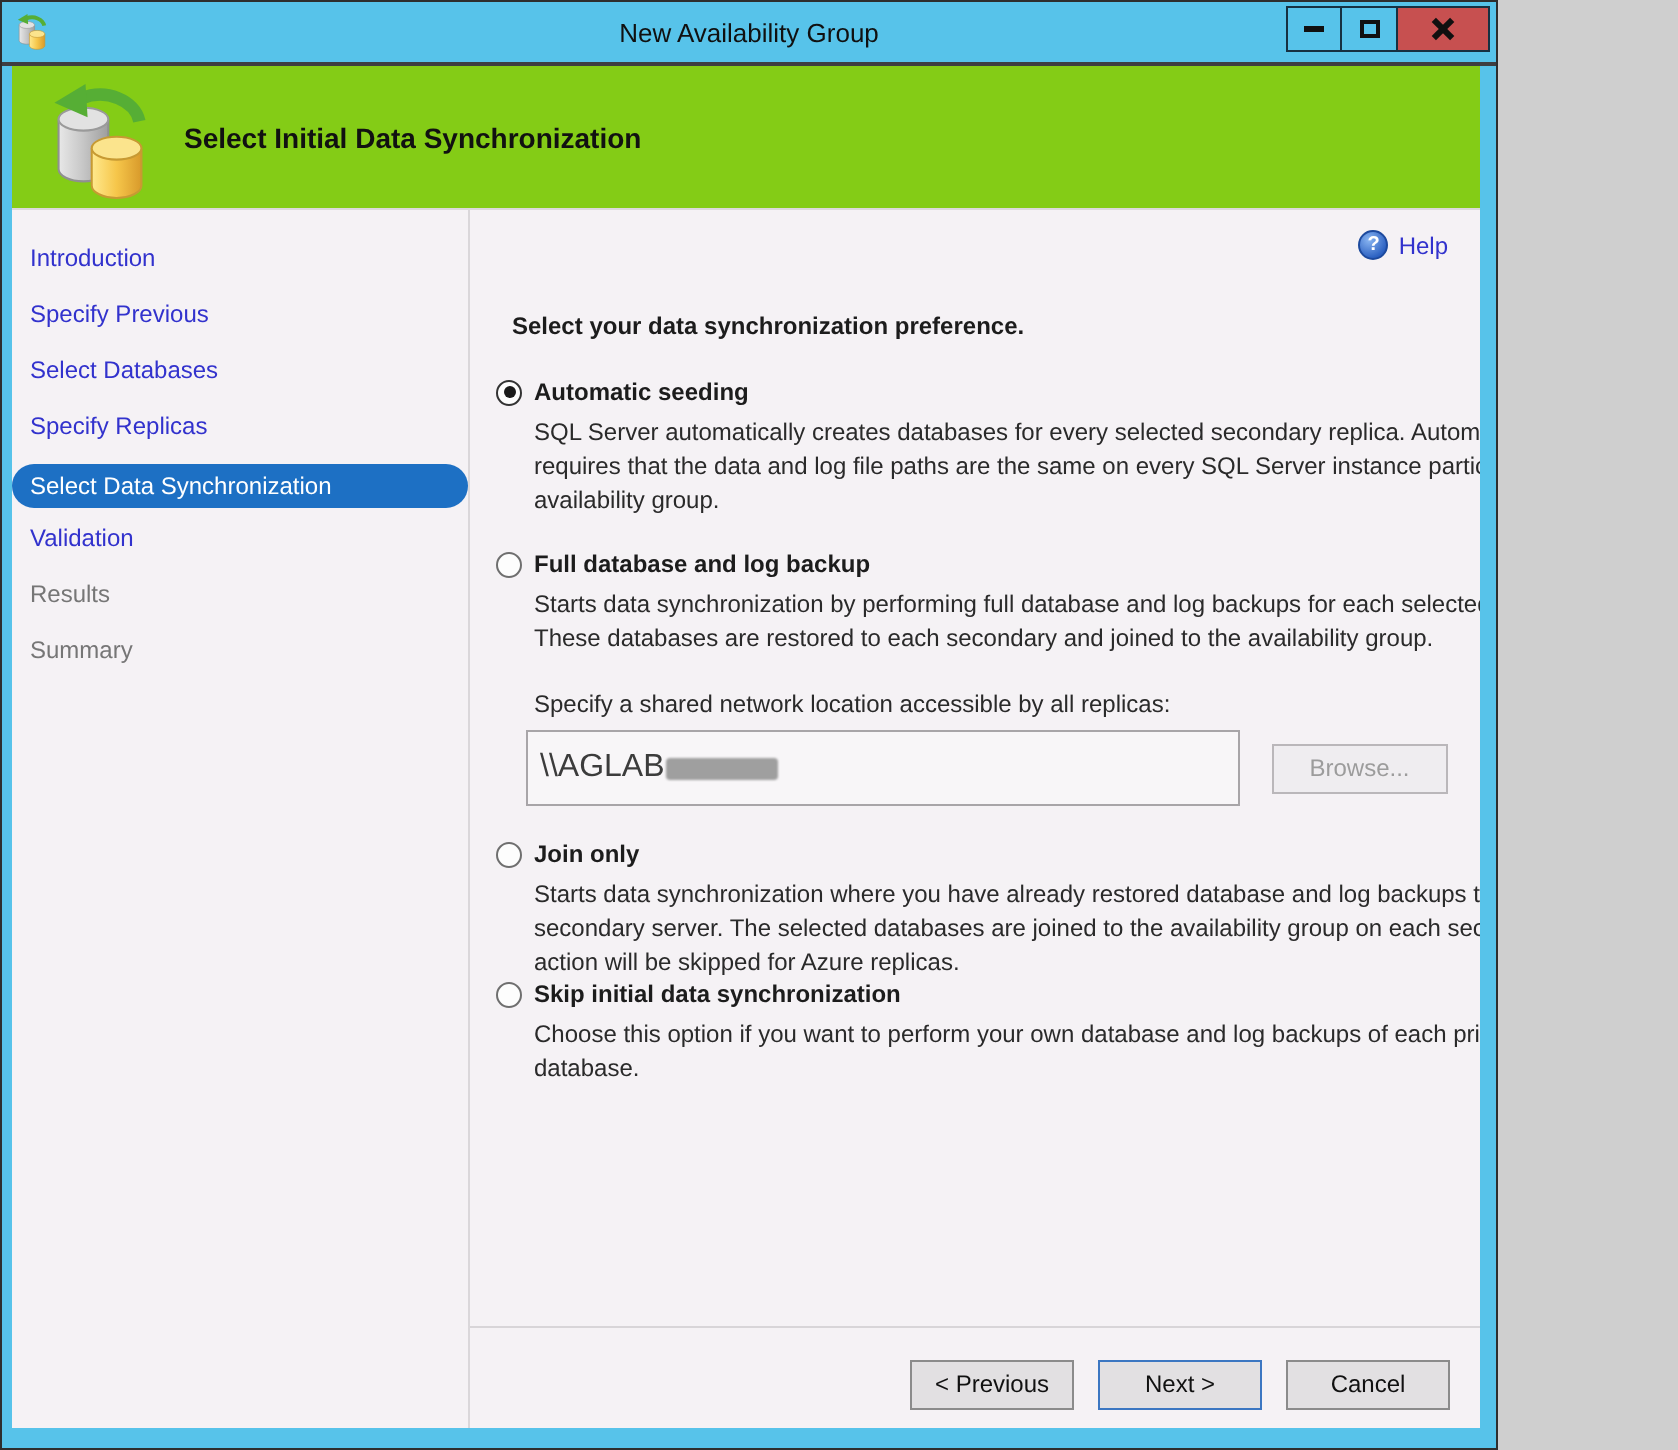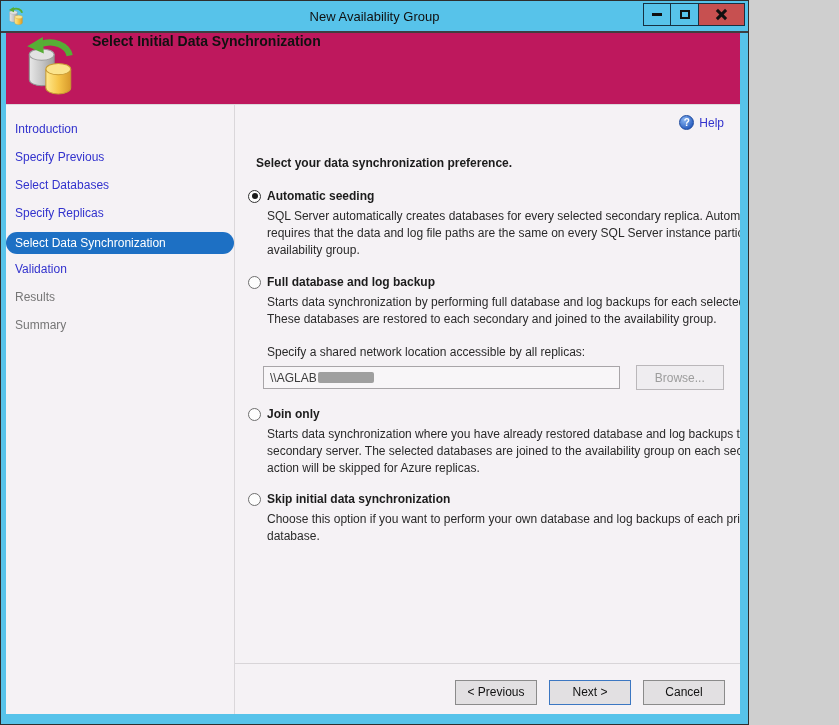--- a/index.html
+++ b/index.html
@@ -19,21 +19,21 @@
   .glyph-max{width:10px;height:9px;border:2px solid #101010;background:transparent;}
   .glyph-x{position:relative;width:13px;height:13px;}
   .glyph-x::before,.glyph-x::after{content:"";position:absolute;left:0;top:5px;width:13px;height:3px;background:#101010;}
   .glyph-x::before{transform:rotate(45deg);}
   .glyph-x::after{transform:rotate(-45deg);}
   .frame-sep{height:2px;background:#3e3e41;}
 
   
   .wbody{margin:0 8px 10px 5px;height:681px;background:#f5f2f5;display:flex;flex-direction:column;}
 
-  .header{height:72px;background:#be185d;border-bottom:1px solid #dcd9dc;display:flex;align-items:flex-start;flex:none;}
+  .header{height:72px;background:#84cc16;border-bottom:1px solid #dcd9dc;display:flex;align-items:center;flex:none;}
   .hdr-icon{width:52px;height:58px;margin:4px 0 0 18px;flex:none;}
   .hdr-title{font-size:14px;font-weight:bold;color:#111;margin-left:16px;}
 
   .main{flex:1;display:flex;min-height:0;}
 
   
   .sidebar{width:228px;flex:none;padding-top:12px;}
   .step{height:28px;padding:5px 4px 0 9px;font-size:12px;white-space:nowrap;}
   .step.link{color:#3232cd;cursor:pointer;}
   .step.selected{background:#1d70c4;color:#ffffff;height:22px;padding-top:4px;margin:3px 0;border-radius:11px;}
@@ -53,25 +53,25 @@
   .opt-row{display:flex;align-items:center;gap:6px;}
   .radio{width:13px;height:13px;border:1px solid #6f6f6f;border-radius:50%;background:#fdfdfd;position:relative;flex:none;}
   .radio.checked{border-color:#333;}
   .radio.checked::after{content:"";position:absolute;left:2.5px;top:2.5px;width:6px;height:6px;border-radius:50%;background:#1a1a1a;}
   .opt-label{font-size:12px;font-weight:bold;color:#1c1c1c;cursor:default;}
   .opt-desc{margin:5px 0 0 19px;font-size:12px;line-height:17px;color:#2a2a2a;white-space:pre-line;width:578px;}
 
   .o1{margin-top:19px;}
   .o2{margin-top:16px;}
   .o3{margin-top:17px;}
-  .o4{margin-top:15px;}
+  .o4{}
 
   .share-label{margin:17px 0 0 19px;font-size:12px;color:#2a2a2a;}
   .share-row{margin:6px 0 0 15px;display:flex;align-items:center;}
-  .share-input{width:437px;height:23px;border:1px solid #a8a5a8;background:#f8f6f8;padding:3px 6px;font-size:12px;color:#3c3c3c;display:flex;align-items:center;}
+  .share-input{width:437px;height:23px;border:1px solid #a8a5a8;background:#f8f6f8;padding:18px 6px;font-size:16px;color:#3c3c3c;display:flex;align-items:center;}
   .redact{display:inline-block;width:56px;height:11px;background:#9f9f9f;border-radius:2px;margin-left:1px;filter:blur(0.6px);}
   .btn-browse{margin-left:16px;width:106px;height:25px;background:#efedf0;border:1px solid #bab7ba;color:#9c9c9c;font-size:12px;font-family:"Liberation Sans",sans-serif;}
 
   
   .footer{height:51px;flex:none;border-top:1px solid #d8d5d8;display:flex;align-items:center;justify-content:flex-end;gap:12px;padding:6px 15px 0 0;}
   .btn{width:82px;height:25px;background:#e2e0e2;border:1px solid #8b8b8b;font-size:12px;color:#111;font-family:"Liberation Sans",sans-serif;cursor:pointer;}
   .btn.next{border-color:#3c77c2;}
 </style>
 </head>
 <body>

